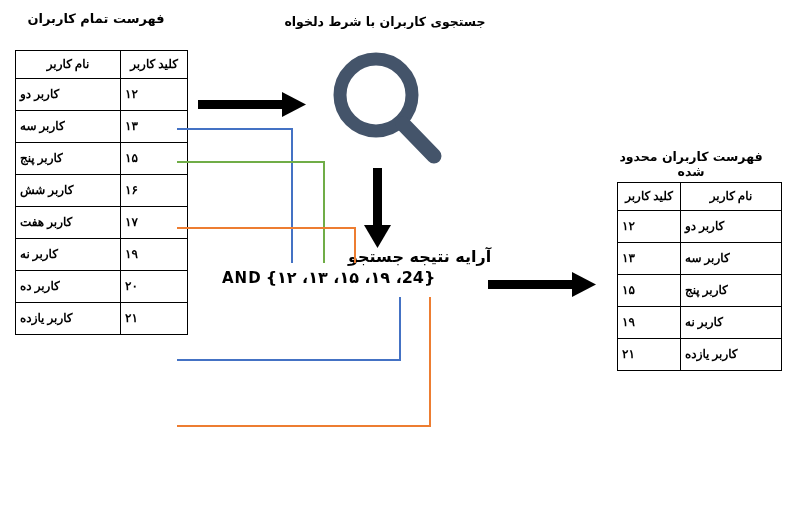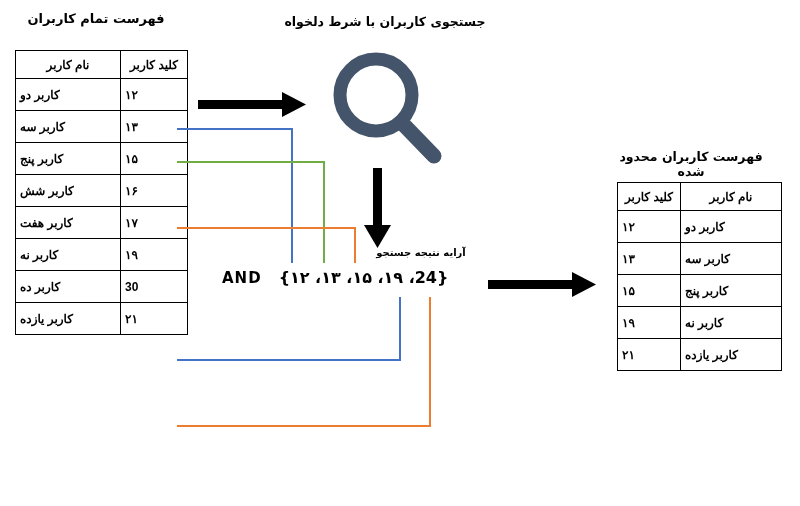--- a/index.html
+++ b/index.html
@@ -7,33 +7,33 @@
     width:800px;height:506px;position:relative;overflow:hidden;
     background:#ffffff;font-family:"DejaVu Sans",sans-serif;color:#000;
   }
   .abs{position:absolute}
   .title{font-weight:bold;font-size:13px;text-align:center;direction:rtl}
   .small-title{font-size:12.5px}
   table{border-collapse:collapse;background:#fff}
   th,td{
     border:1.6px solid #000;font-weight:bold;font-size:12px;
     vertical-align:middle;padding:0 4px;
-    font-family:Liberation Sans, sans-serif;
+    font-family:Liberation Serif, serif;
   }
   .utable th{height:27px}
   .utable td{height:31px}
   .col-name-l{width:96px}
   .col-key-l{width:58px}
   .col-key-r{width:54px}
   .col-name-r{width:92px}
   #overlay{position:absolute;left:0;top:0;pointer-events:none}
-  .andline{display:flex;align-items:center;gap:17px;direction:ltr}
+  .andline{display:flex;align-items:center;gap:4px;direction:ltr}
   .and-op{font-weight:bold;font-size:15px;letter-spacing:1px}
   .and-vals{font-weight:bold;font-size:16px;letter-spacing:1px;white-space:nowrap}
-  .arr-label{font-weight:bold;font-size:10px;text-align:center;direction:rtl}
+  .arr-label{font-weight:bold;font-size:16px;text-align:left;direction:rtl}
 </style>
 </head>
 <body>
 
 <div class="abs title" style="left:15px;top:11px;width:162px">فهرست تمام کاربران</div>
 
 <table class="abs utable" style="left:15px;top:50px">
   <tbody>
       <tr>
     <th class="col-name-l">نام کاربر</th>
@@ -58,21 +58,21 @@
   <tr>
         <td>کاربر هفت</td>
         <td>۱۷</td>
       </tr>
   <tr>
         <td>کاربر نه</td>
         <td>۱۹</td>
       </tr>
   <tr>
         <td>کاربر ده</td>
-        <td>30</td>
+        <td>۲۰</td>
       </tr>
   <tr>
         <td>کاربر یازده</td>
         <td>۲۱</td>
       </tr>
 </tbody>
   </table>
 
 <div class="abs title small-title" style="left:283px;top:14px;width:204px">جستجوی کاربران با شرط دلخواه</div>
 

